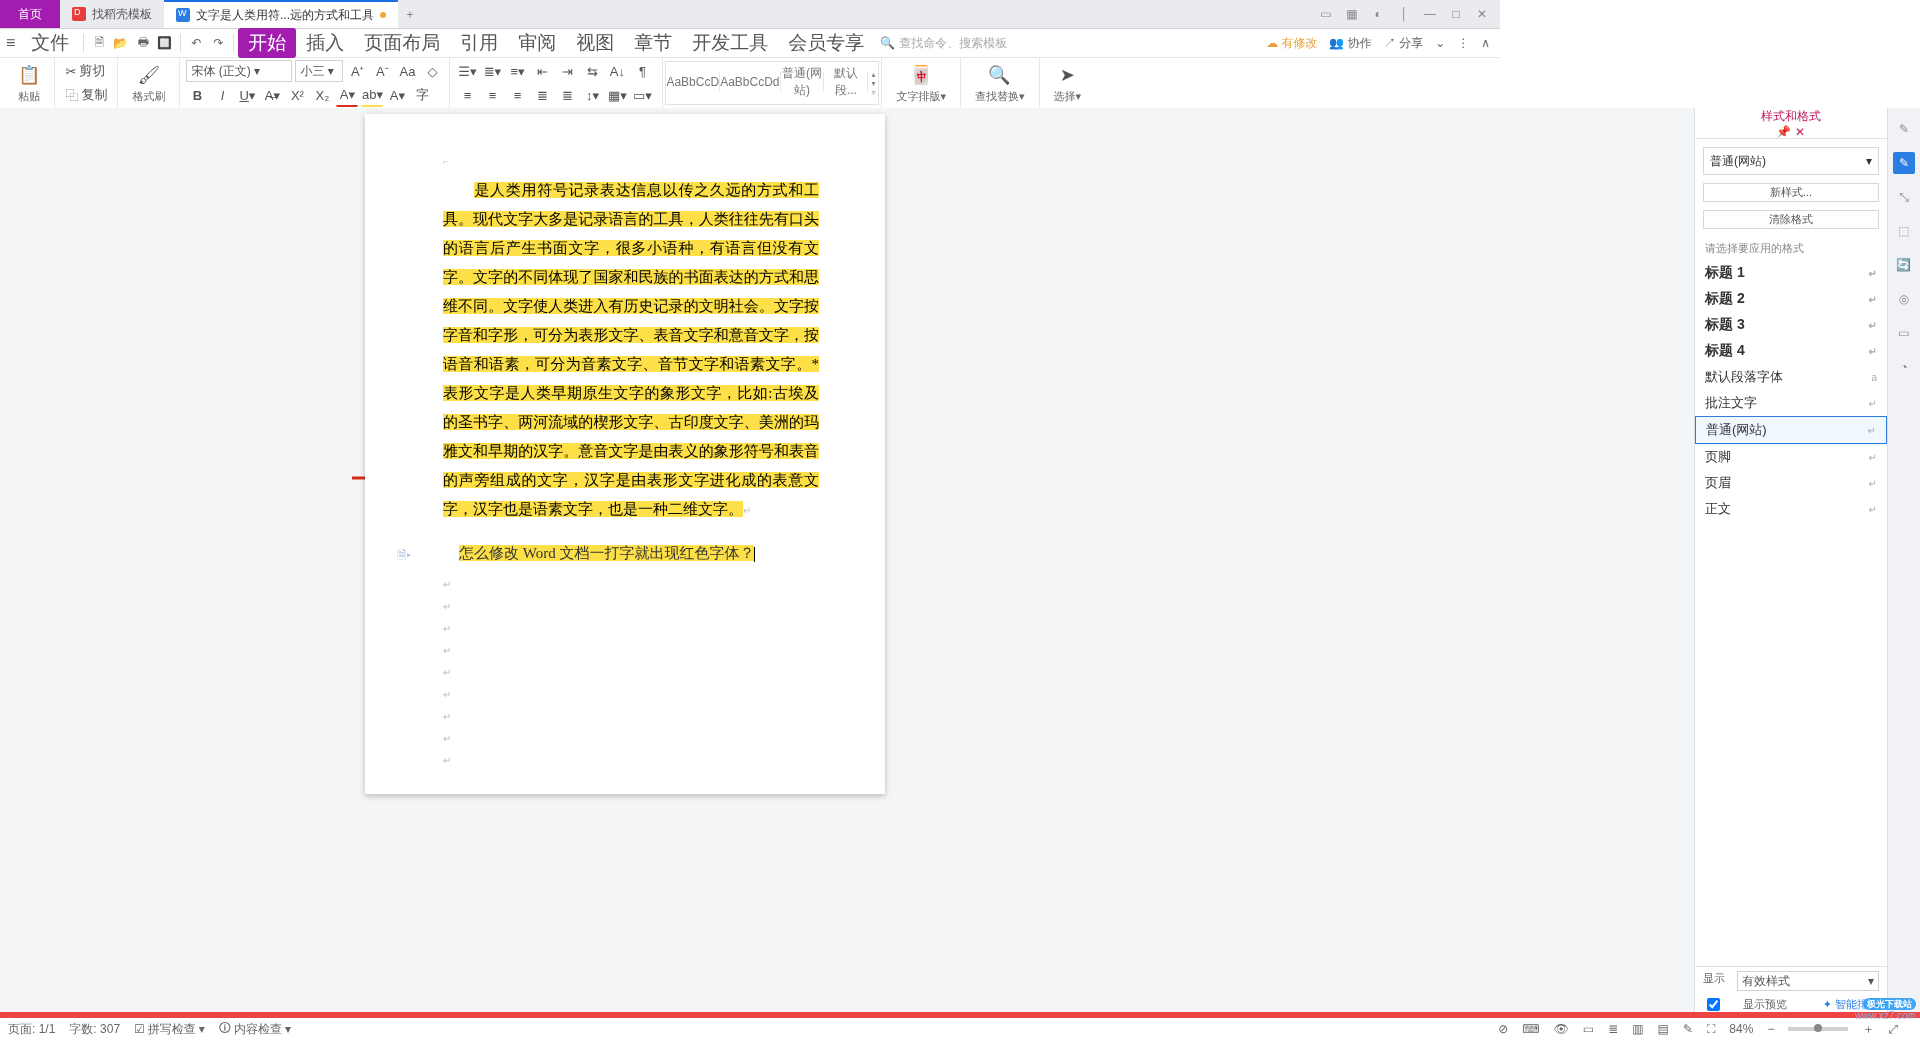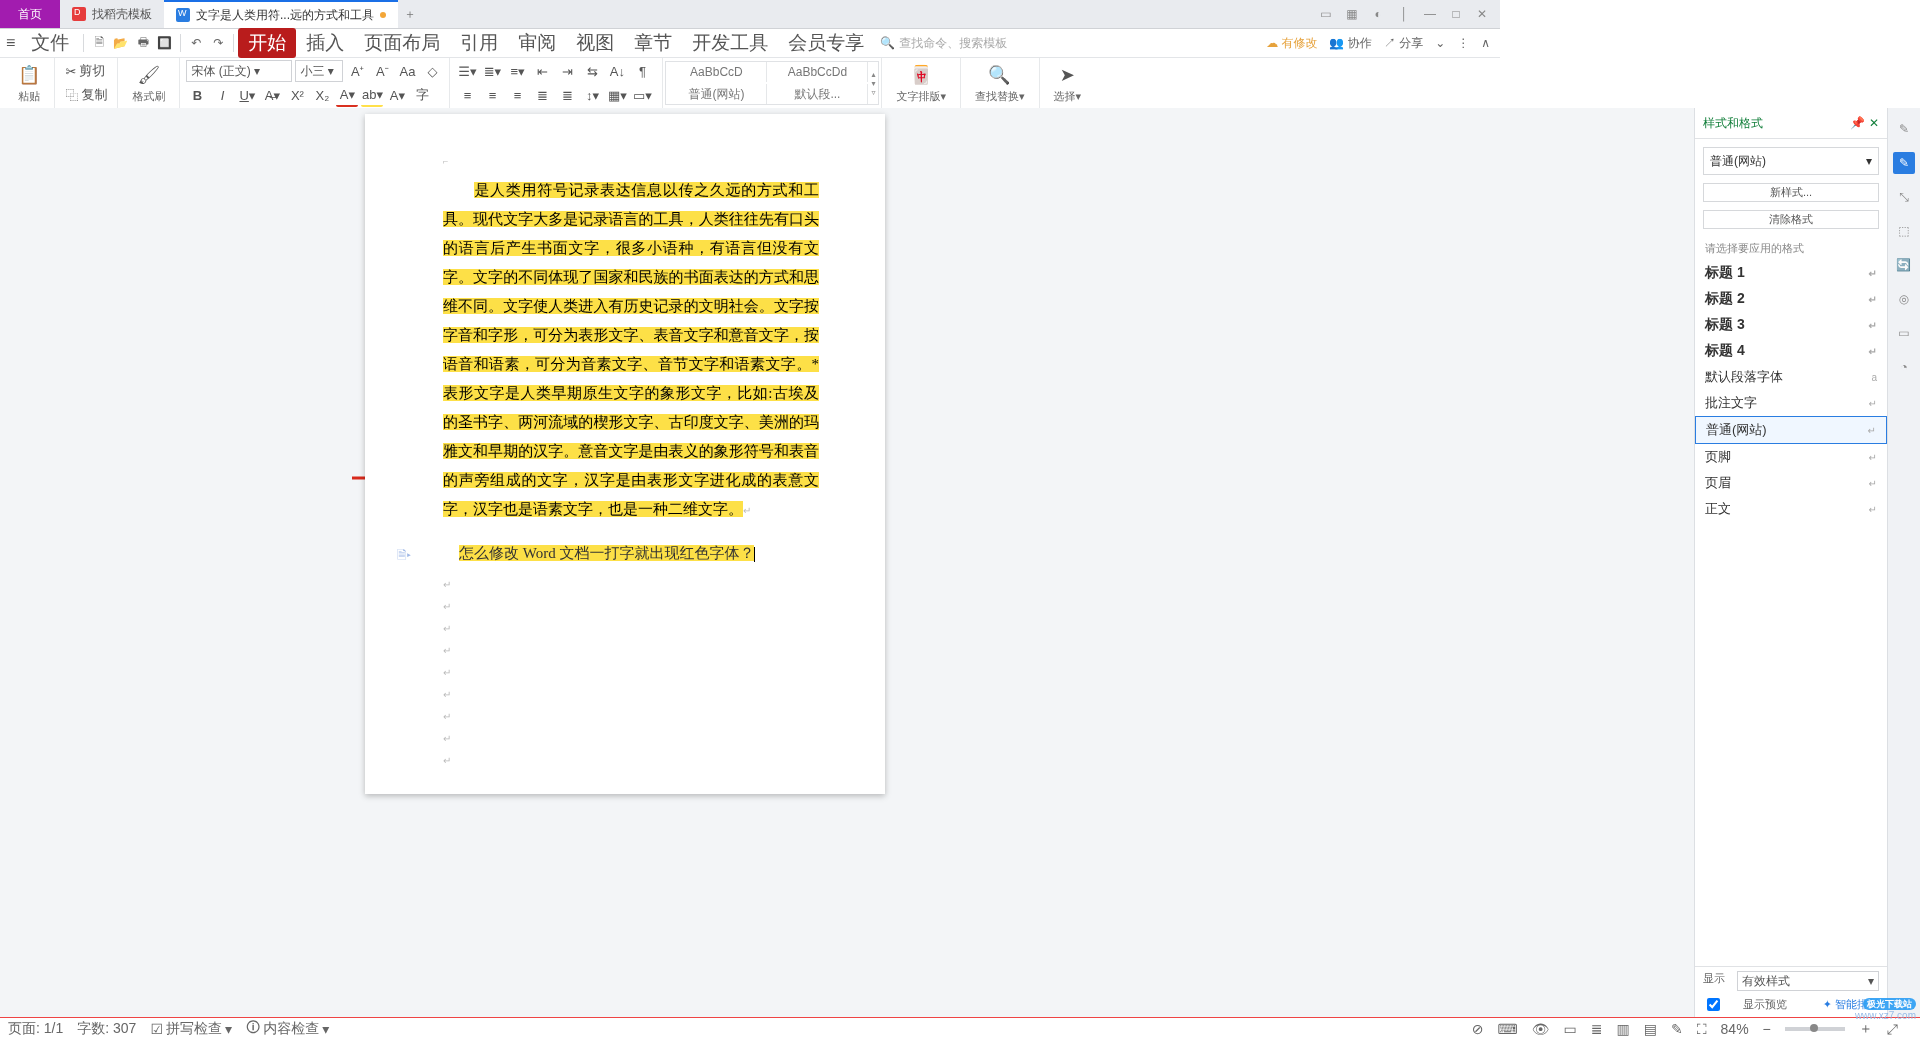--- a/index.html
+++ b/index.html
@@ -16,21 +16,21 @@
   .ticon { width:16px; height:16px; display:inline-flex; align-items:center; justify-content:center; color:#888; }
   .docicon { width:14px;height:14px;background:#2a7de1;border-radius:2px;display:inline-block;position:relative; }
   .docicon::after{content:"W";color:#fff;font-size:9px;position:absolute;left:2px;top:0;}
   .skicon { width:14px;height:14px;background:#e63c3c;border-radius:2px;display:inline-block;position:relative;}
   .skicon::after{content:"D";color:#fff;font-size:9px;position:absolute;left:2px;top:0;}
 
   
   .menubar { height:28px; display:flex; align-items:center; border-bottom:1px solid #e3e5e8; background:#fff; }
   .hamb { padding:0 6px; color:#555; font-size:16px;}
   .menulink { padding:0 10px; font-size:19px; color:#555; cursor:pointer; }
-  .menulink.start { background:#b91c1c; color:#fff; border-radius:3px; padding:2px 10px; }
+  .menulink.start { background:#a21caf; color:#fff; border-radius:3px; padding:2px 10px; }
   .qbtn { width:22px; height:22px; display:inline-flex; align-items:center; justify-content:center; color:#666; }
   .sep-v { width:1px; height:18px; background:#d8dadd; margin:0 4px;}
   .searchbox { margin-left:6px; color:#aaa; display:flex; align-items:center; gap:4px; font-size:12px;}
   .menugrow{flex:1;}
   .menuright{display:flex;align-items:center;gap:12px;padding-right:10px;color:#666;}
 
   
   .ribbon { height:50px; display:flex; align-items:stretch; border-bottom:1px solid #dfe1e4; background:#fff; padding:0 4px; }
   .rgroup { display:flex; flex-direction:column; justify-content:center; padding:0 6px; border-right:1px solid #e7e9eb;}
   .rgroup:last-child{border-right:none;}
@@ -51,38 +51,38 @@
   .page { position:absolute; left:365px; top:6px; width:520px; height:680px; background:#fff; box-shadow:0 2px 6px rgba(0,0,0,0.25);}
   .para { position:absolute; left:78px; top:62px; width:376px; font-family:"SimSun","NSimSun","Songti SC",serif; font-size:15px; line-height:29px; color:#000; text-align:justify; }
   .hl{ background:#fde047; padding:0;}
   .carat{ position:absolute; left:1px; top:0; font-size:9px; color:#bbb;}
   .para2 { position:absolute; left:94px; top:430px; width:340px; font-family:"SimSun",serif; font-size:15px; }
   .emarks { position:absolute; left:78px; top:460px; color:#bbb; font-size:10px; line-height:22px;}
   .arrow { position:absolute; left:352px; top:360px; pointer-events:none;}
 
   
   .rpanel { width:192px; background:#fff; border-left:1px solid #dcdfe3; display:flex; flex-direction:column;}
-  .rhead { height:30px; display:flex; align-items:center; justify-content:space-between; padding:0 8px; border-bottom:1px solid #e0e2e5; font-size:12px; color:#15803d;}
+  .rhead { height:30px; display:flex; align-items:center; padding:0 8px; border-bottom:1px solid #e0e2e5; font-size:12px; color:#be185d;flex-direction:column;}
   .rselect{ margin:8px; height:26px; border:1px solid #d6d8db; display:flex; align-items:center; justify-content:space-between; padding:0 6px; font-size:12px;}
   .rbtns{display:flex; gap:8px; padding:0 8px 8px;flex-direction:column;}
   .rbtns button{flex:1;height:22px;border:1px solid #d6d8db;background:#fff;font-size:11px;color:#555;}
   .hint{padding:4px 10px;color:#888;font-size:11px;}
   .slist{flex:1;overflow:auto;}
   .sitem{height:26px;display:flex;align-items:center;justify-content:space-between;padding:0 10px;font-size:13px;}
   .sitem.h{font-weight:bold;font-size:14px;}
   .sitem.sel{border:1px solid #2a7de1; background:#f0f7ff;}
   .para-mark{font-size:10px;color:#aaa;}
   .rfoot{border-top:1px solid #e0e2e5;padding:4px 8px;font-size:11px;color:#666;}
 
   .sidetools{width:32px;background:#f0f2f5;border-left:1px solid #dcdfe3;display:flex;flex-direction:column;align-items:center;gap:12px;padding-top:10px;color:#888;}
   .sidetools .t{width:22px;height:22px;display:flex;align-items:center;justify-content:center;}
   .sidetools .t.active{background:#2a7de1;color:#fff;border-radius:2px;}
 
   
-  .status { position:absolute; bottom:0; left:0; right:0; height:22px; background:#fff; border-top:1px solid #ef4444; display:flex; align-items:center; font-size:14px; color:#666; padding:0 8px;}
+  .status { position:absolute; bottom:0; left:0; right:0; height:22px; background:#fff; border-top:6px solid #ef4444; display:flex; align-items:center; font-size:12px; color:#666; padding:0 8px;}
   .status .seg{margin-right:14px;display:flex;align-items:center;gap:3px;}
   .status .grow{flex:1;}
 
   
   .wm{position:absolute;right:4px;bottom:18px;font-size:10px;color:#8fb7e6;opacity:0.9;text-align:right;pointer-events:none;line-height:12px;margin-left:48px;}
   .wm b{background:#2a9df4;color:#fff;padding:1px 4px;border-radius:6px;font-size:9px;}
 
   svg{display:block;}
 </style>
 </head>
@@ -212,21 +212,21 @@
       <span class="rbtn">≡</span>
       <span class="rbtn">≣</span>
       <span class="rbtn">≣</span>
       <span class="rbtn">↕▾</span>
       <span class="rbtn">▦▾</span>
       <span class="rbtn">▭▾</span>
     </div>
   </div>
   <div class="rgroup" style="padding:3px 2px;">
     <div class="stylebox">
-      <div style="flex:1;display:flex;flex-direction:column;">
+      <div style="flex:1;display:flex;">
         <div style="display:flex;height:22px;">
           <div class="styleprev">AaBbCcD</div>
           <div class="styleprev">AaBbCcDd</div>
         </div>
         <div style="display:flex;height:20px;font-size:11px;">
           <div class="styleprev">普通(网站)</div>
           <div class="styleprev">默认段...</div>
         </div>
       </div>
       <div class="smallarrow">

